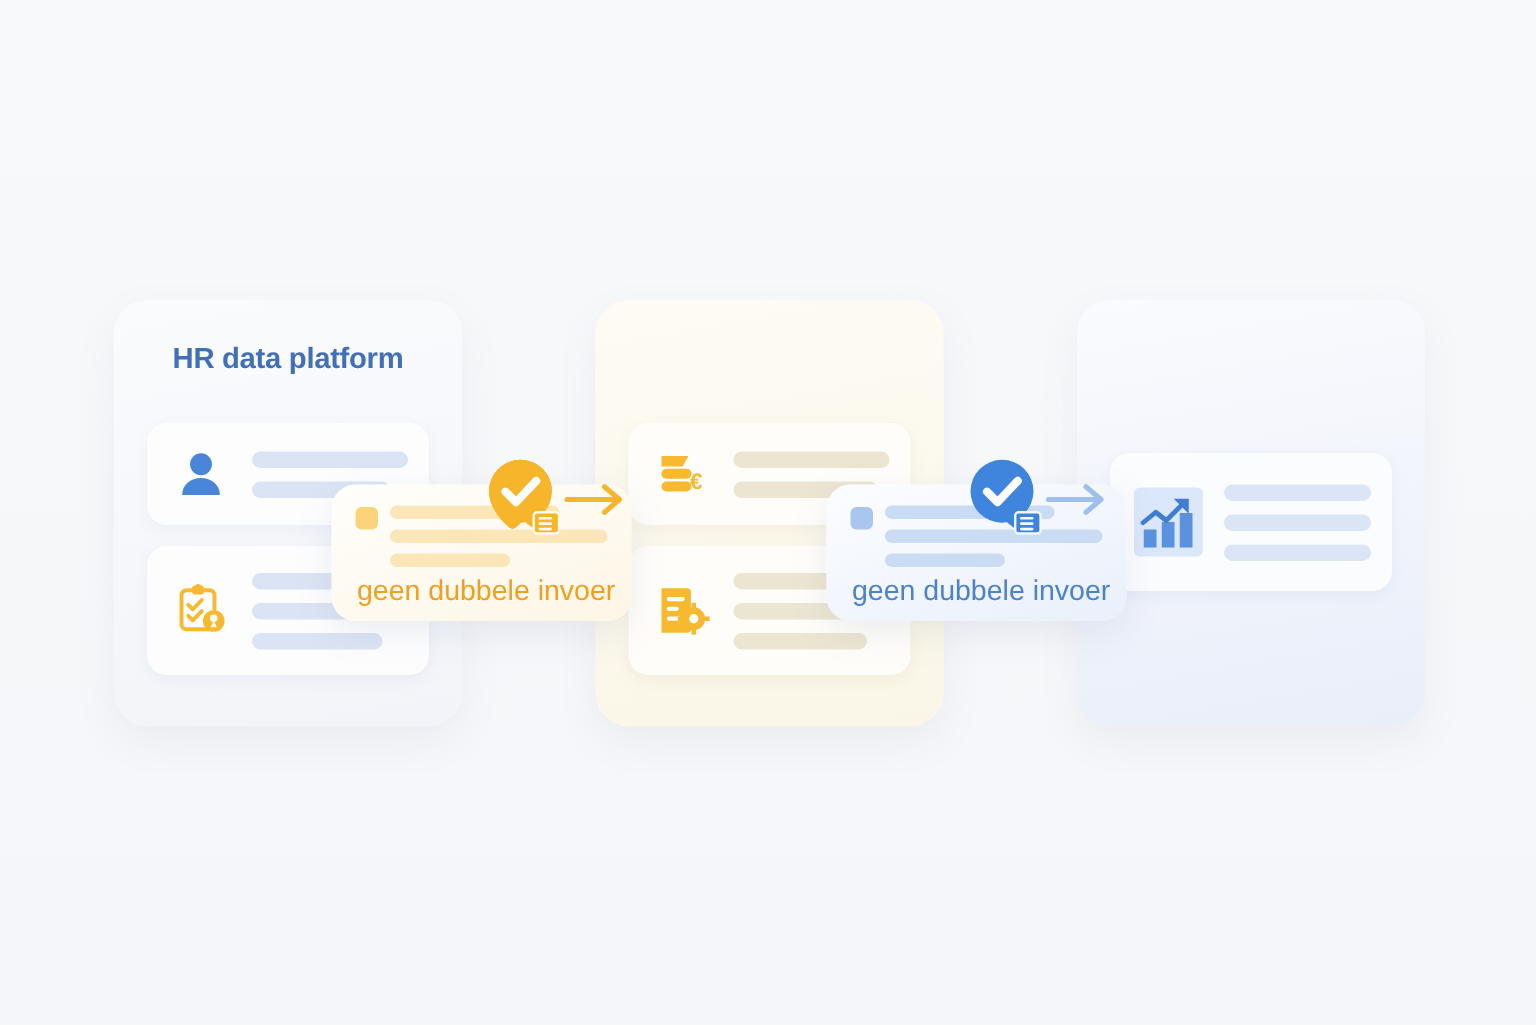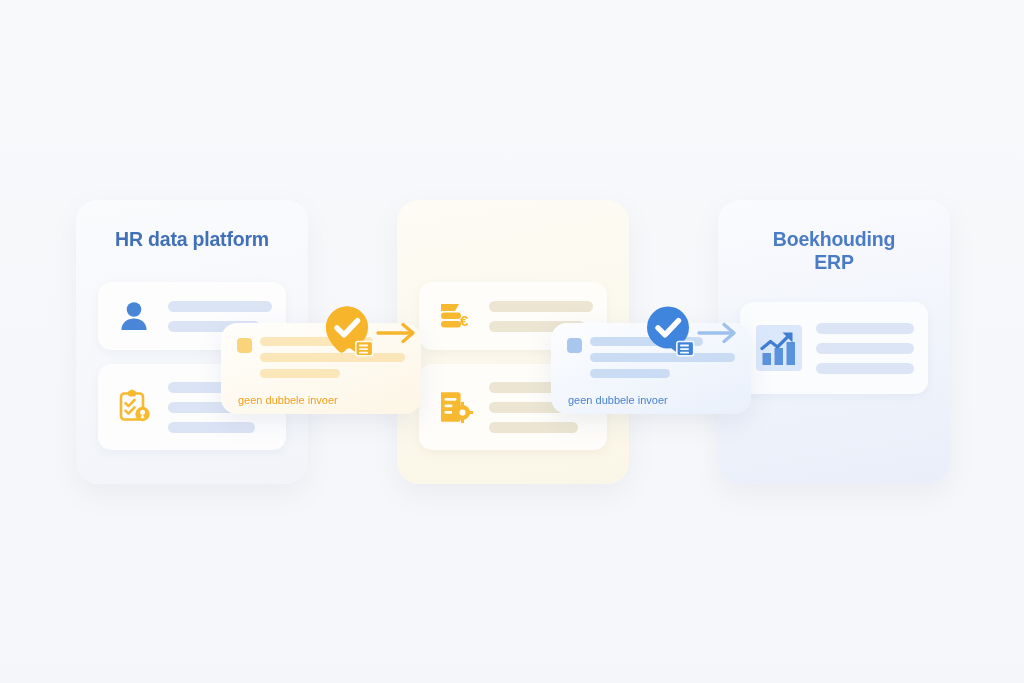--- a/index.html
+++ b/index.html
@@ -143,21 +143,21 @@
     flex-direction: column;
     gap: 7px;
   }
   .fc-bar { height: 9px; border-radius: 5px; }
   .fc-bar.a { background: #fae6b8; }
   .fc-bar.b { background: #cadcf4; }
   .fc-label {
     position: absolute;
     left: 17px;
     bottom: 8px;
-    font-size: 11px;
+    font-size: 19px;
     font-weight: 400;
     white-space: nowrap;
   }
   .fc-label.a { color: #f0a01e; }
   .fc-label.b { color: #4a82cf; }
 
   
   .badge {
     position: absolute;
     width: 62px; height: 62px;
@@ -253,24 +253,20 @@
       </div>
       <div class="ic-lines">
         <div class="bar amberbar" style="width:100%"></div>
         <div class="bar amberbar" style="width:100%"></div>
         <div class="bar amberbar" style="width:86%"></div>
       </div>
     </div>
   </div>
 
   <div class="panel panel-erp">
-    <div class="panel-title title-erp">
-      <span>Boekhouding</span><br>
-      <span>ERP</span>
-    </div>
 
     <div class="inner-card erp erp-row1">
       <div class="ic-icon" style="width:50px;flex:0 0 50px;height:50px;">
         <svg width="50" height="50" viewBox="0 0 50 50">
           <rect x="2" y="2" width="46" height="46" rx="4" fill="#dbe7fa"></rect>
           <rect x="8.5" y="30" width="8.5" height="12" fill="#5b92de"></rect>
           <rect x="20.5" y="25" width="8.5" height="17" fill="#5b92de"></rect>
           <rect x="32.5" y="19" width="8.5" height="23" fill="#5b92de"></rect>
           <path d="M8 25.5l8.5-7 7 5.5L36 11.5" fill="none" stroke="#3f7ed3" stroke-width="3.2" stroke-linecap="round" stroke-linejoin="round"></path>
           <path d="M28.5 9.5h10v10z" fill="#3f7ed3"></path>

